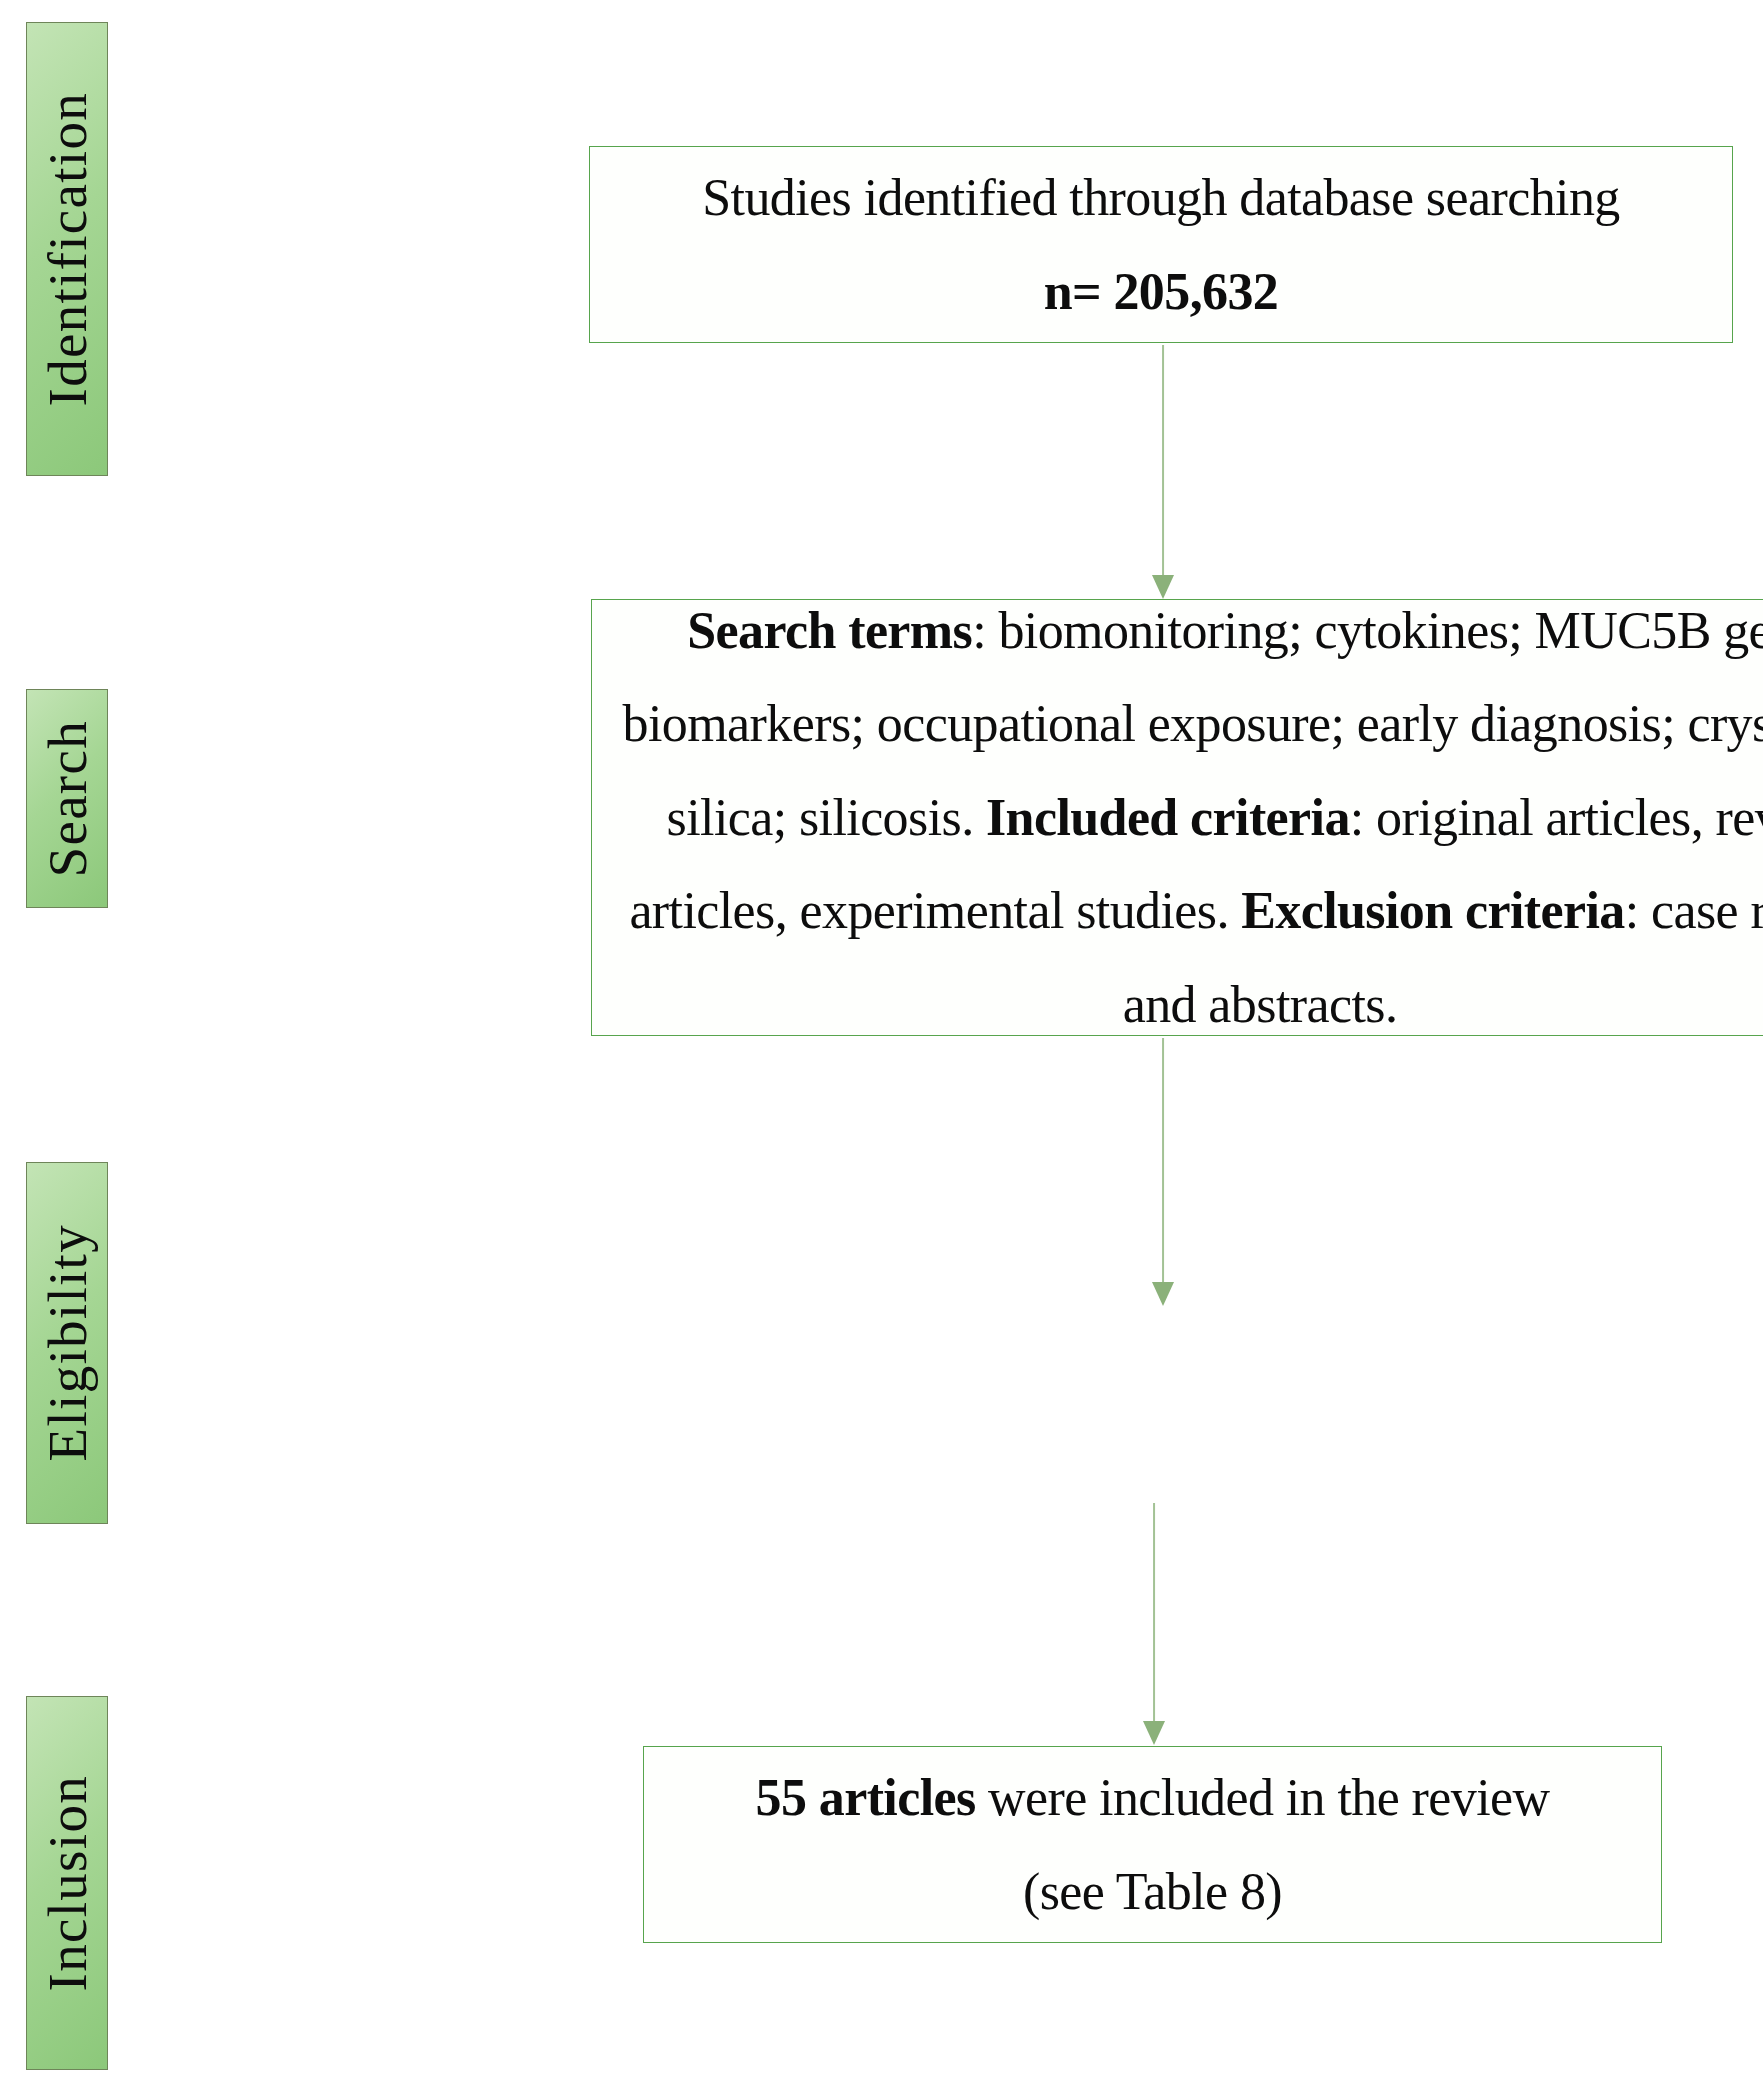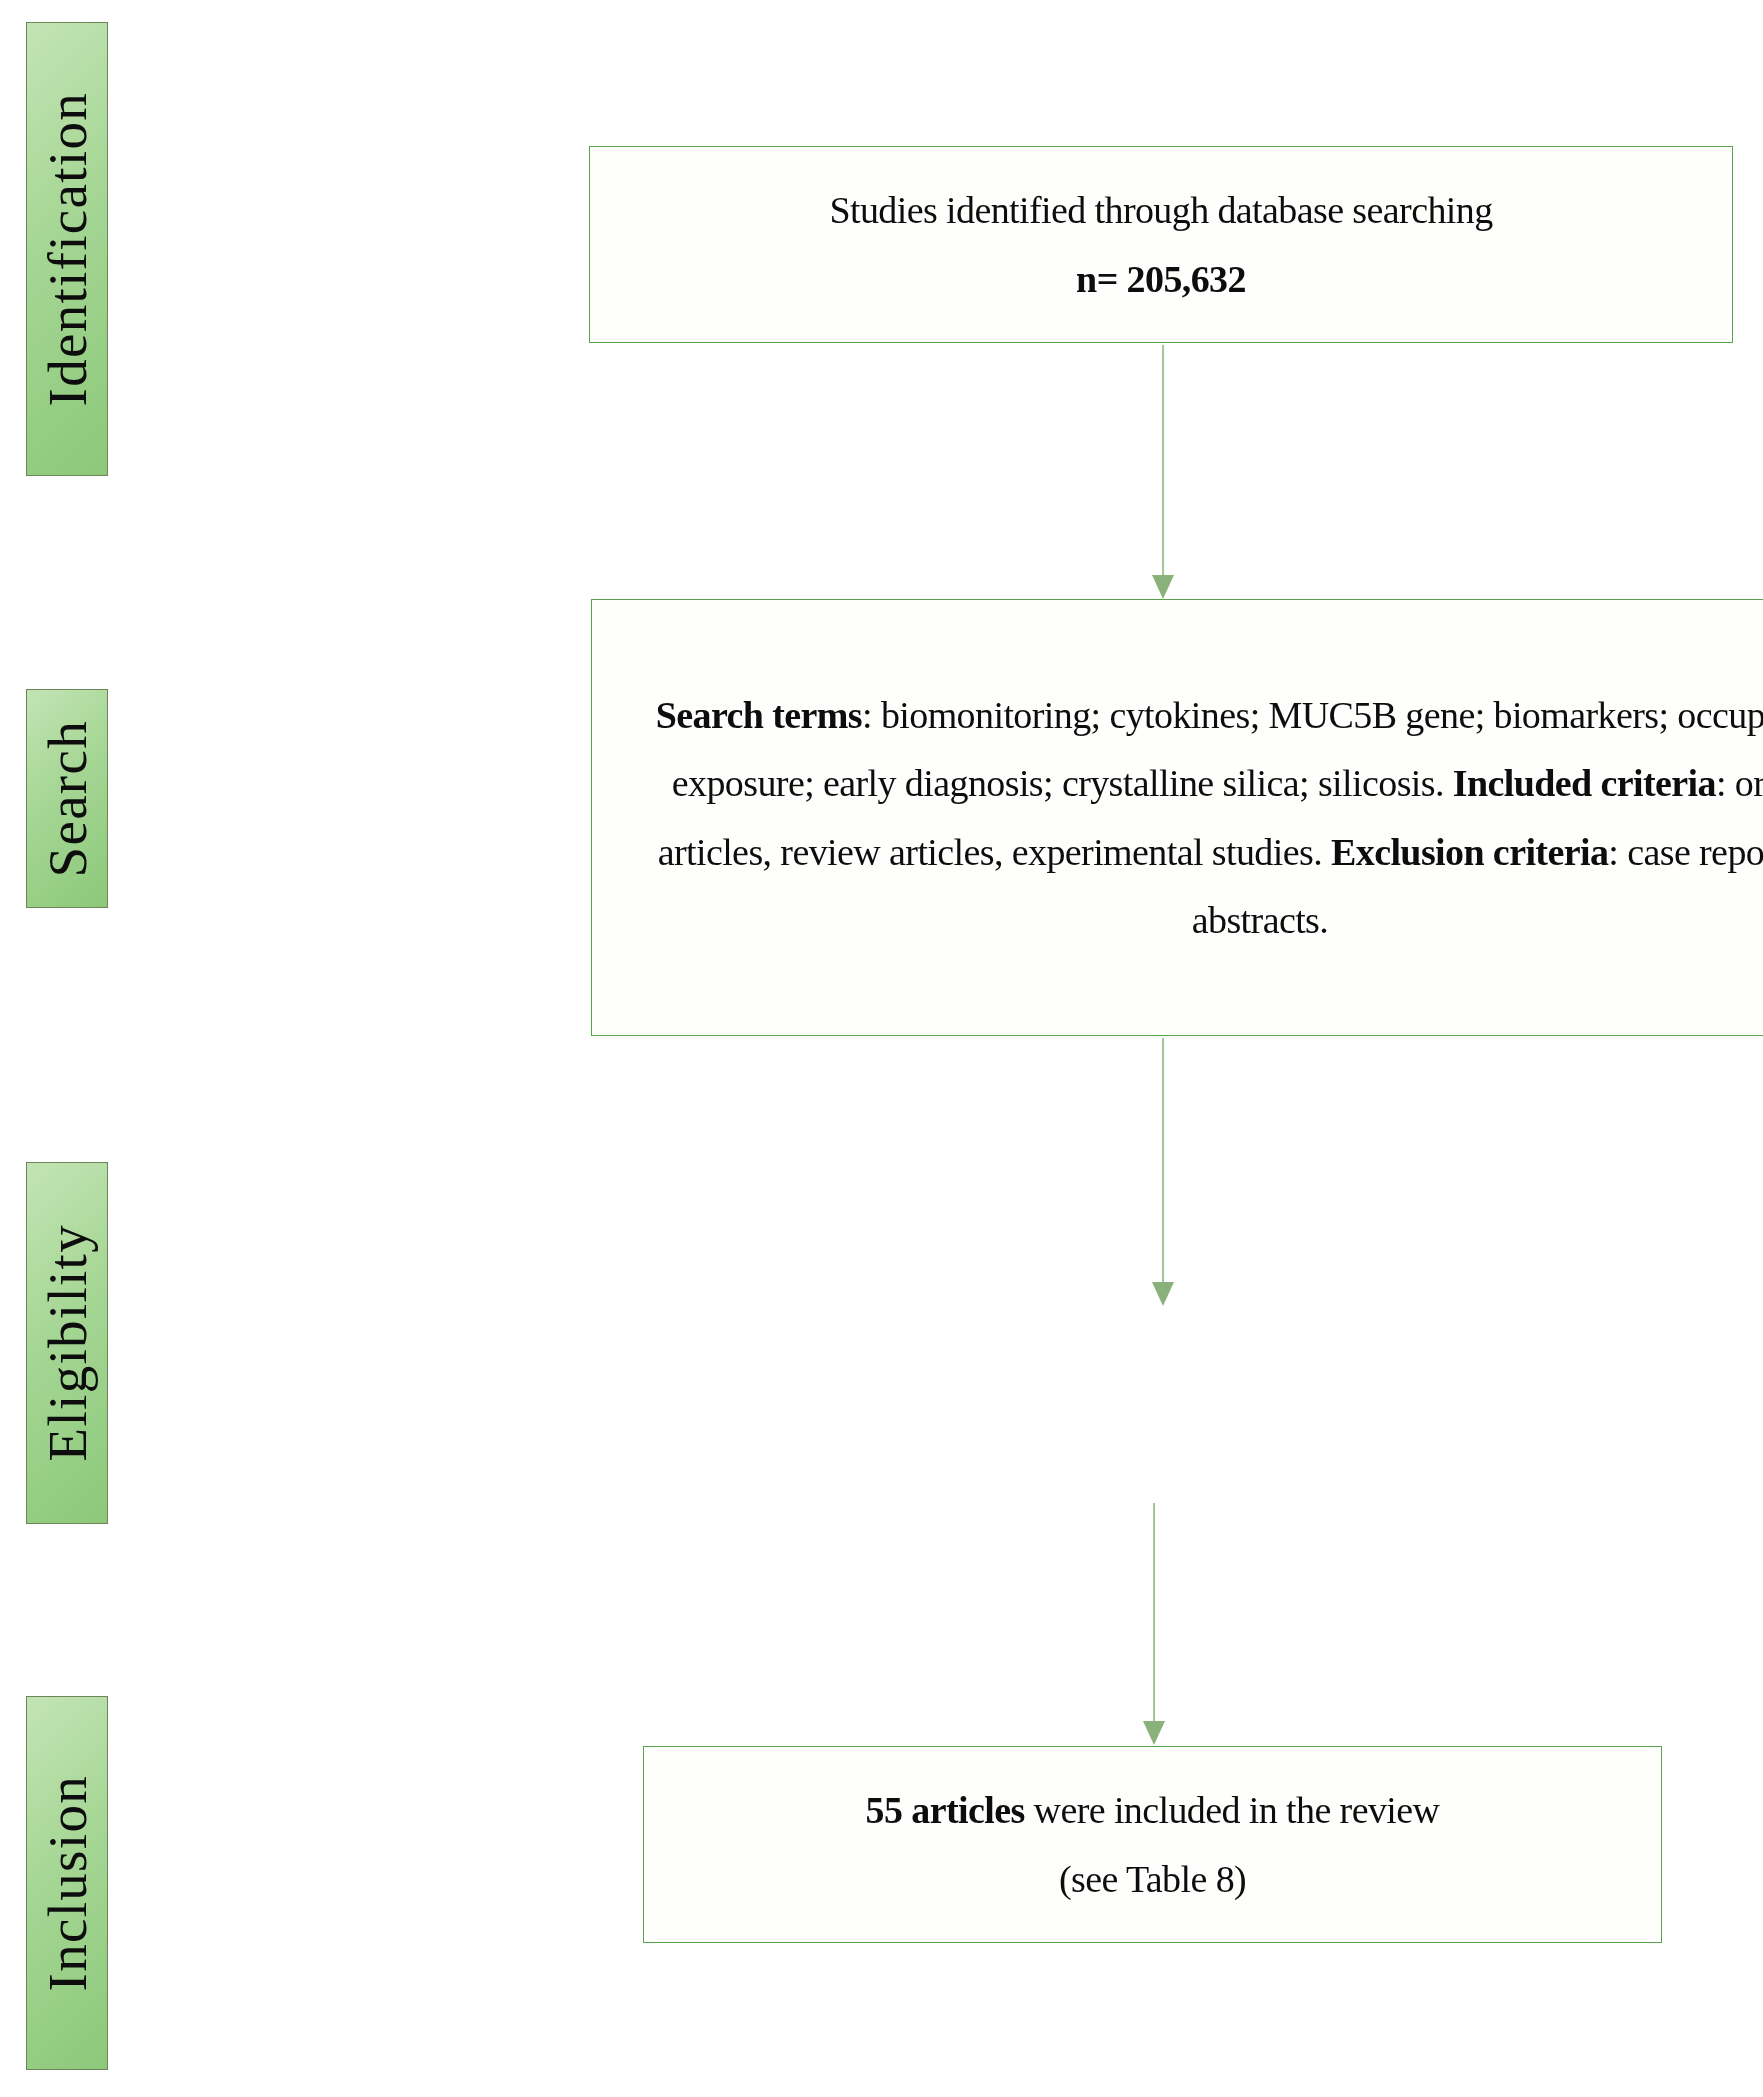--- a/index.html
+++ b/index.html
@@ -29,21 +29,21 @@
     writing-mode:vertical-rl;transform:rotate(180deg);
     font-size:55px;line-height:1;letter-spacing:1.3px;white-space:nowrap;
   }
   .fbox{
     position:absolute;box-sizing:border-box;
     background:var(--box-fill);border:1.9px solid var(--box-border);
     display:flex;align-items:center;justify-content:center;
   }
   .fbox-text{
     margin:0;width:100%;padding:0 19px;box-sizing:border-box;
-    text-align:center;font-size:38px;line-height:1.8;letter-spacing:-0.6px;
+    text-align:center;font-size:52px;line-height:1.8;letter-spacing:-0.6px;
   }
   .fbox-text strong{font-weight:bold;}
   .arrow{position:absolute;width:22px;}
   .arrow-line{
     position:absolute;left:50%;transform:translateX(-50%);
     top:0;bottom:22px;width:1.9px;background:var(--arrow-line);
   }
   .arrow-head{
     position:absolute;left:50%;transform:translateX(-50%);bottom:0;
     width:0;height:0;

